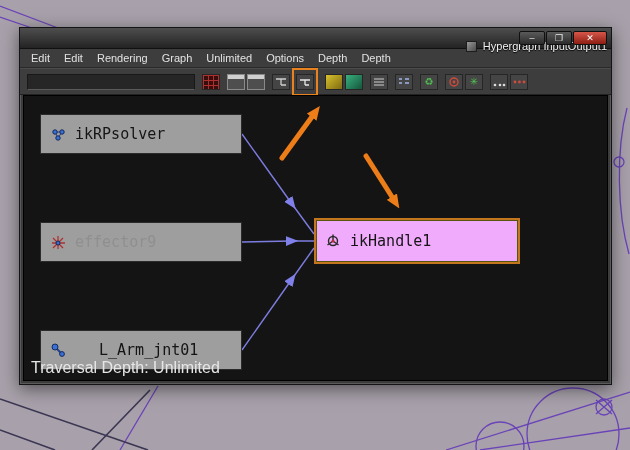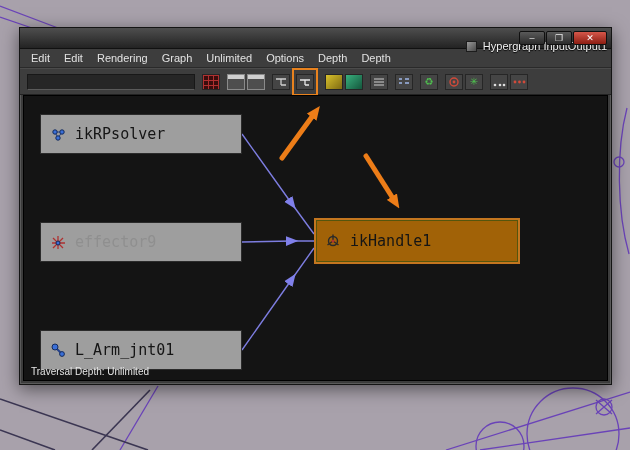--- a/index.html
+++ b/index.html
@@ -109,27 +109,27 @@
     background:#9e9e9e; border:1px solid #2b2b2b;
     display:flex; align-items:center;
     font-family:"DejaVu Sans Mono", monospace;
     font-size:15px; color:#151515;
     cursor:default;
   }
   .gnode .nicon { width:34px; display:flex; justify-content:center; flex:0 0 auto; }
   .gnode.dim span.nlabel { color:#8f8f8f; }
   .gnode.selected {
     width:206px; height:46px;
-    background:#a16207;
+    background:#f0abfc;
     border:2px solid #c4761f;
     box-shadow:inset 0 0 0 1px #55550d;
   }
   .status-text {
     position:absolute; left:7px; bottom:3px;
-    color:#e6e6e6; font-size:10px;
+    color:#e6e6e6; font-size:16px;
   }
 
   
   #annotations { position:absolute; left:0; top:0; z-index:10; pointer-events:none; }
 </style>
 </head>
 <body>
 
 <svg id="viewport-wireframe" width="630" height="450">
   <g fill="none" stroke="#6a43b8" stroke-width="1.3">
@@ -271,21 +271,21 @@
     <div class="gnode dim" style="left:16px; top:126px;">
       <span class="nicon">
         <svg width="17" height="15">
           <path d="M8 1 L8 14 M2 8 L15 8 M3 3 L13 13 M13 3 L3 13" stroke="#b03030" stroke-width="1.3"></path>
           <circle cx="8" cy="8" r="2" fill="#3a6fd8" stroke="#142a5a"></circle>
         </svg>
       </span>
       <span class="nlabel">effector9</span>
     </div>
 
-    <div class="gnode" style="left:16px; top:234px;">
+    <div class="gnode" style="left:16px; top:234px;gap:24px;">
       <span class="nicon">
         <svg width="17" height="15">
           <path d="M5 4 L12 11" stroke="#24408a" stroke-width="2"></path>
           <circle cx="5" cy="4" r="3" fill="#3a6fd8" stroke="#142a5a"></circle>
           <circle cx="12" cy="11" r="2.4" fill="#3a6fd8" stroke="#142a5a"></circle>
         </svg>
       </span>
       <span class="nlabel">L_Arm_jnt01</span>
     </div>
 

